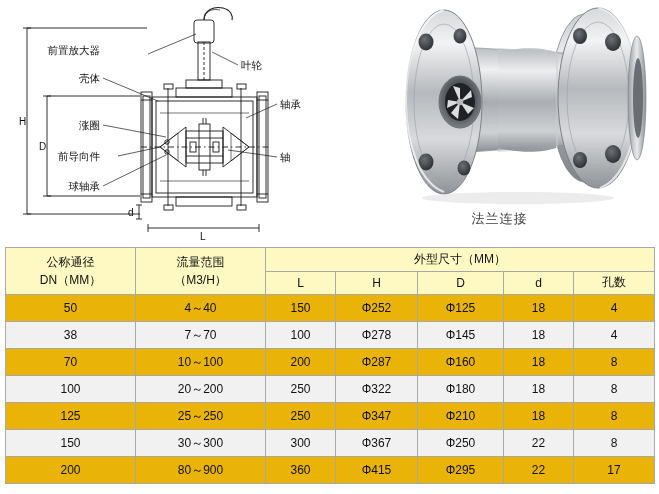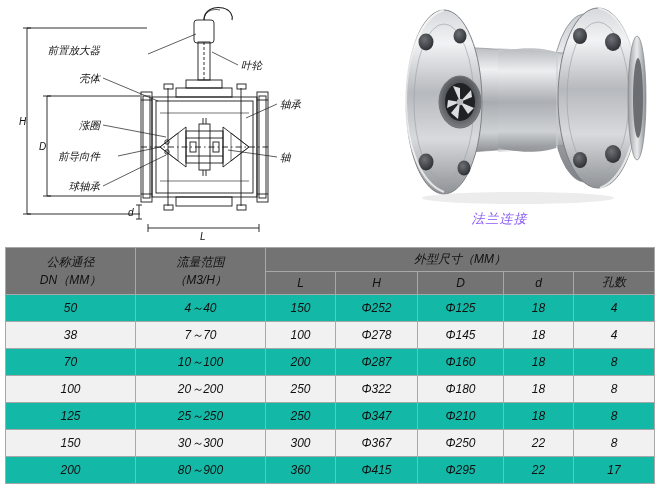--- a/index.html
+++ b/index.html
@@ -10,21 +10,20 @@
     width: 659px;
     height: 494px;
     background: #ffffff;
     font-family: "Liberation Sans", sans-serif;
     overflow: hidden;
   }
   .page {
     position: relative;
     width: 659px;
     height: 494px;
-    font-style: italic;
   }
 
   
   .top-area {
     position: relative;
     width: 659px;
     height: 242px;
   }
 
   
@@ -56,21 +55,21 @@
     overflow: hidden;
   }
   .photo svg { display:block; }
   .photo-caption {
     position: absolute;
     left: 0;
     top: 210px;
     width: 319px;
     text-align: center;
     font-size: 13px;
-    color: #8b5cf6;
+    color: #404040;
     letter-spacing: 1px;
   }
 
   
   .table-wrap {
     position: absolute;
     left: 5px;
     top: 247px;
     width: 649px;
   }
@@ -82,32 +81,32 @@
     color: #111;
   }
   table.spec td, table.spec th {
     border: 1px solid #a8a8a8;
     text-align: center;
     vertical-align: middle;
     font-weight: normal;
     padding: 0;
   }
   table.spec thead th {
-    background: #737373;
+    background: #fef9c3;
     height: 22px;
     font-size: 12px;
     margin-left: 47px;
   }
   table.spec thead th.tall {
     height: 46px;
     line-height: 1.5;
   }
   table.spec tbody td {
     height: 26px;
-    background: #14b8a6;
+    background: #eab308;
     font-size: 12px;
   }
   table.spec tbody tr:nth-child(even) td {
     background: #f1f1f1;
   }
   .hdr-line { display: block; }
 
   .lbl {
     font-size: 10.5px;
     fill: #111;

